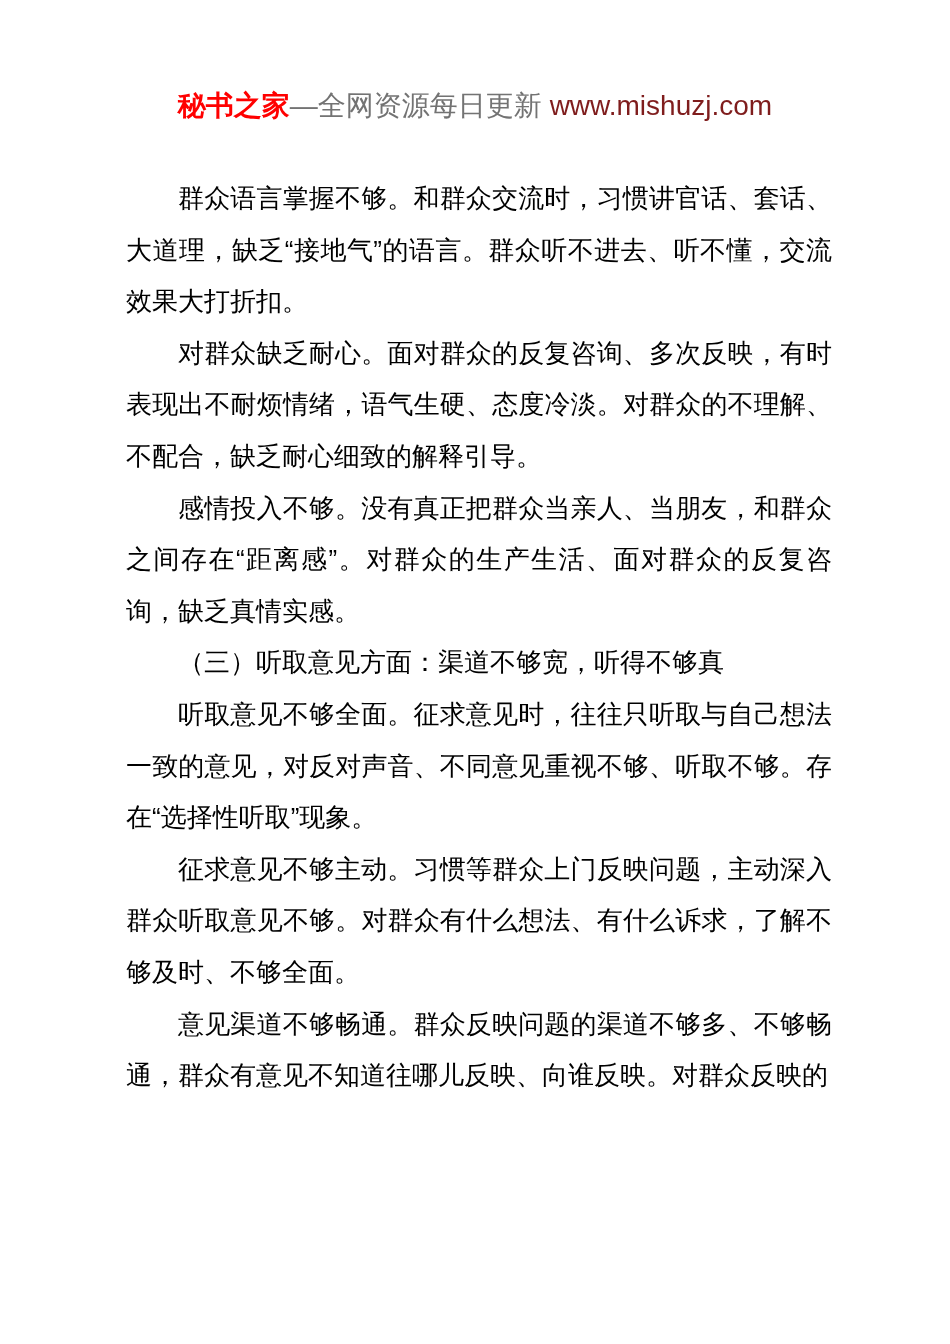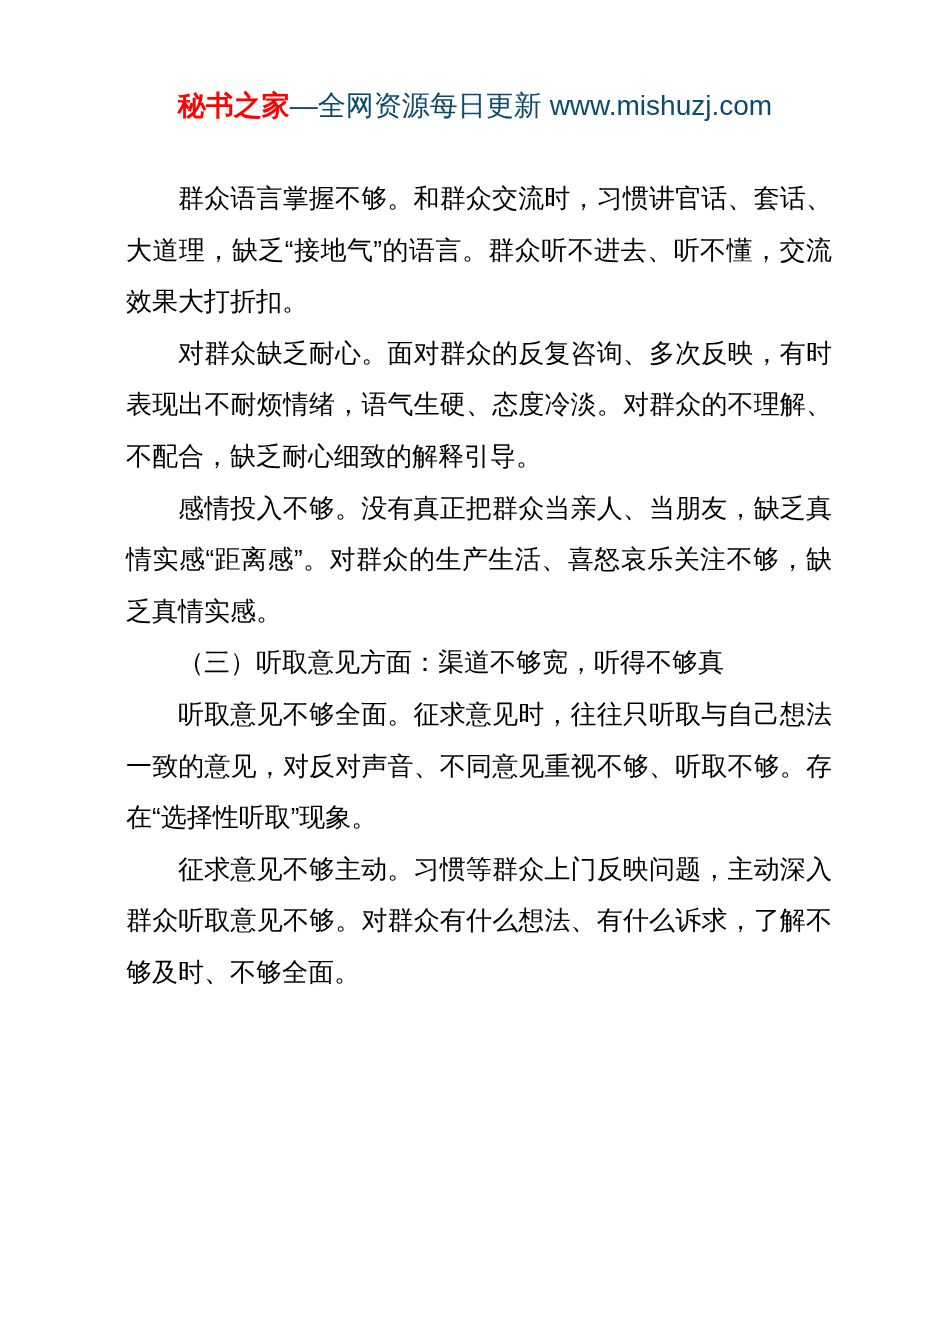--- a/index.html
+++ b/index.html
@@ -52,25 +52,26 @@
   .doc-body p.no-indent {
     text-indent: 0;
   }
 </style>
 </head>
 <body>
 
 <div class="page">
 
   <div class="header">
-    <span class="site-name" style="color: rgb(255, 0, 0);">秘书之家</span><span class="tagline" style="color: #0c4a6e;">—全网资源每日更新 </span><span class="url" style="color: #0c4a6e;">www.mishuzj.com</span>
+    <span class="site-name" style="color: rgb(255, 0, 0);">秘书之家</span><span class="tagline" style="color: #737373;">—全网资源每日更新 </span><span class="url" style="color: #7f1d1d;">www.mishuzj.com</span>
   </div>
 
   <div class="doc-body">
     <p>群众语言掌握不够。和群众交流时，习惯讲官话、套话、大道理，缺乏“接地气”的语言。群众听不进去、听不懂，交流效果大打折扣。</p>
     <p>对群众缺乏耐心。面对群众的反复咨询、多次反映，有时表现出不耐烦情绪，语气生硬、态度冷淡。对群众的不理解、不配合，缺乏耐心细致的解释引导。</p>
-    <p>感情投入不够。没有真正把群众当亲人、当朋友，缺乏真情实感“距离感”。对群众的生产生活、喜怒哀乐关注不够，缺乏真情实感。</p>
+    <p>感情投入不够。没有真正把群众当亲人、当朋友，和群众之间存在“距离感”。对群众的生产生活、面对群众的反复咨询，缺乏真情实感。</p>
     <p>（三）听取意见方面：渠道不够宽，听得不够真</p>
     <p>听取意见不够全面。征求意见时，往往只听取与自己想法一致的意见，对反对声音、不同意见重视不够、听取不够。存在“选择性听取”现象。</p>
     <p>征求意见不够主动。习惯等群众上门反映问题，主动深入群众听取意见不够。对群众有什么想法、有什么诉求，了解不够及时、不够全面。</p>
+    <p>意见渠道不够畅通。群众反映问题的渠道不够多、不够畅通，群众有意见不知道往哪儿反映、向谁反映。对群众反映的</p>
   </div>
 
 </div>
 
 </body></html>

